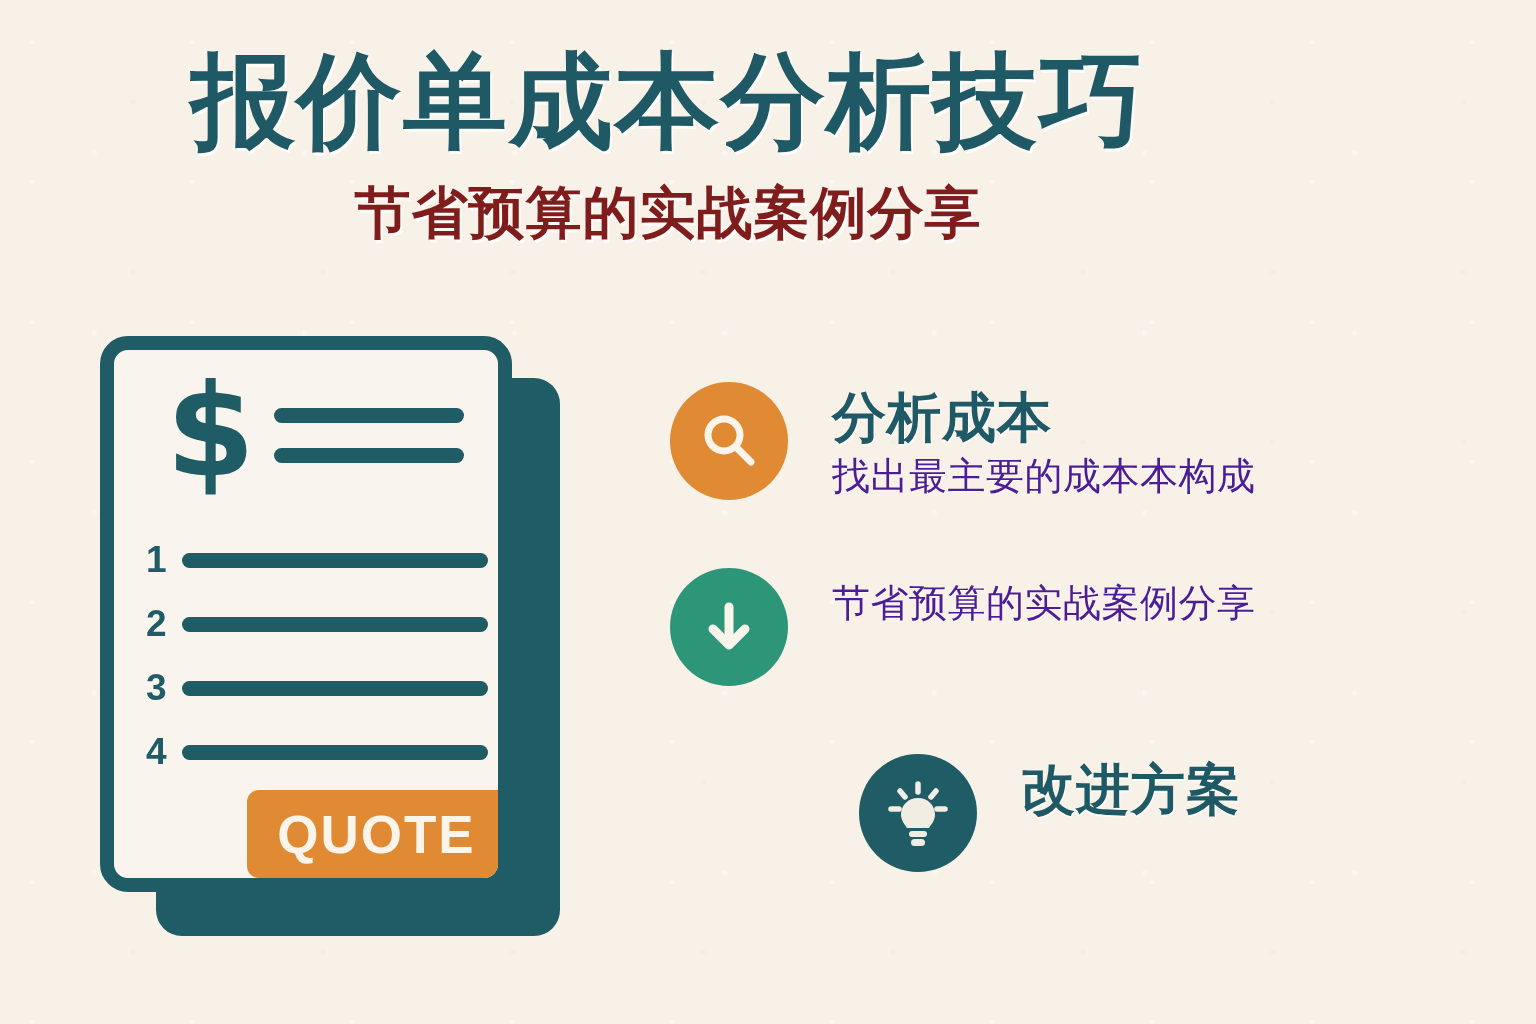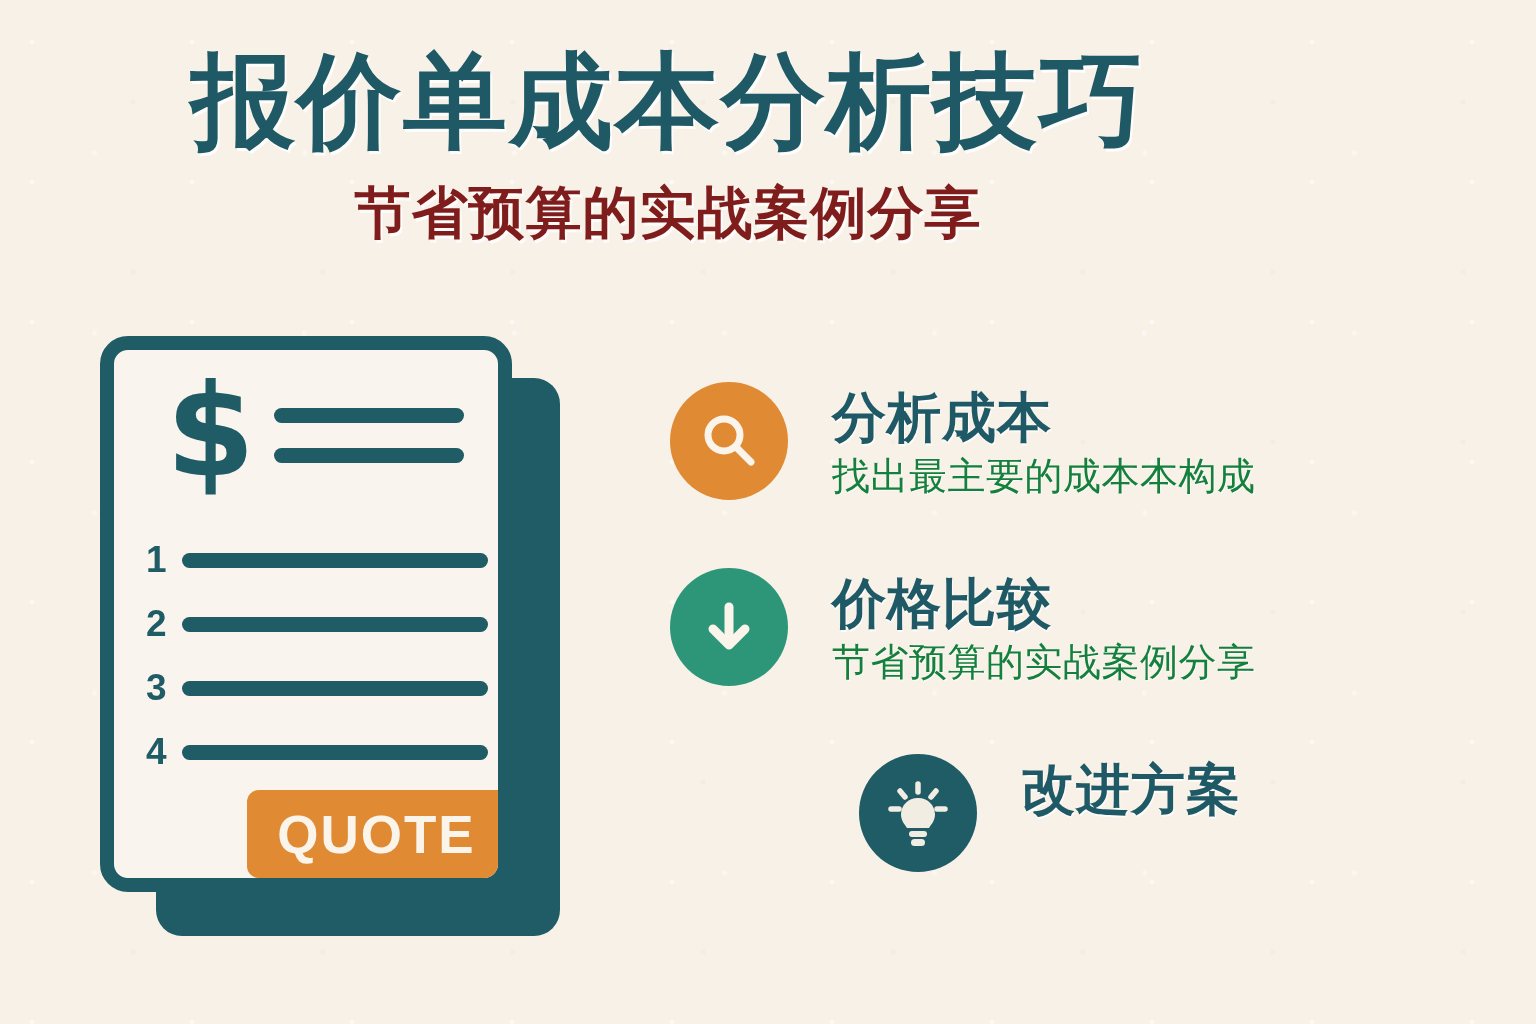--- a/index.html
+++ b/index.html
@@ -162,21 +162,21 @@
     font-size:54px;
     font-weight:bold;
     color:#1E5965;
     line-height:1.1;
     letter-spacing:1px;
     text-shadow:1px 2px 0 rgba(255,255,255,.75);
   }
   .f-desc {
     margin-top:8px;
     font-size:38px;
-    color:#15803d;
+    color:#4c1d95;
     line-height:1.15;
     letter-spacing:.5px;
     text-shadow:1px 1px 0 rgba(255,255,255,.7);
   }
 </style>
 </head>
 <body>
 
 <div class="grain"></div>
 
@@ -238,21 +238,20 @@
   </div>
 
   <div class="feature">
     <div class="f-icon" style="background:#2E9678">
       <svg width="64" height="64" viewBox="0 0 64 64" aria-hidden="true">
         <line x1="32" y1="12" x2="32" y2="46" stroke="#FAF4EA" stroke-width="9" stroke-linecap="round"></line>
         <polyline points="16,34 32,50 48,34" fill="none" stroke="#FAF4EA" stroke-width="9" stroke-linecap="round" stroke-linejoin="round"></polyline>
       </svg>
     </div>
     <div class="f-text">
-      <div class="f-title">价格比较</div>
       <div class="f-desc">节省预算的实战案例分享</div>
     </div>
   </div>
 
   <div class="feature">
     <div class="f-icon" style="background:#1F5C66">
       <svg width="72" height="72" viewBox="0 0 72 72" aria-hidden="true">
         <g stroke="#F2EDE3" stroke-width="5.5" stroke-linecap="round">
           <line x1="36" y1="7" x2="36" y2="15"></line>
           <line x1="18" y1="14" x2="23" y2="20"></line>

